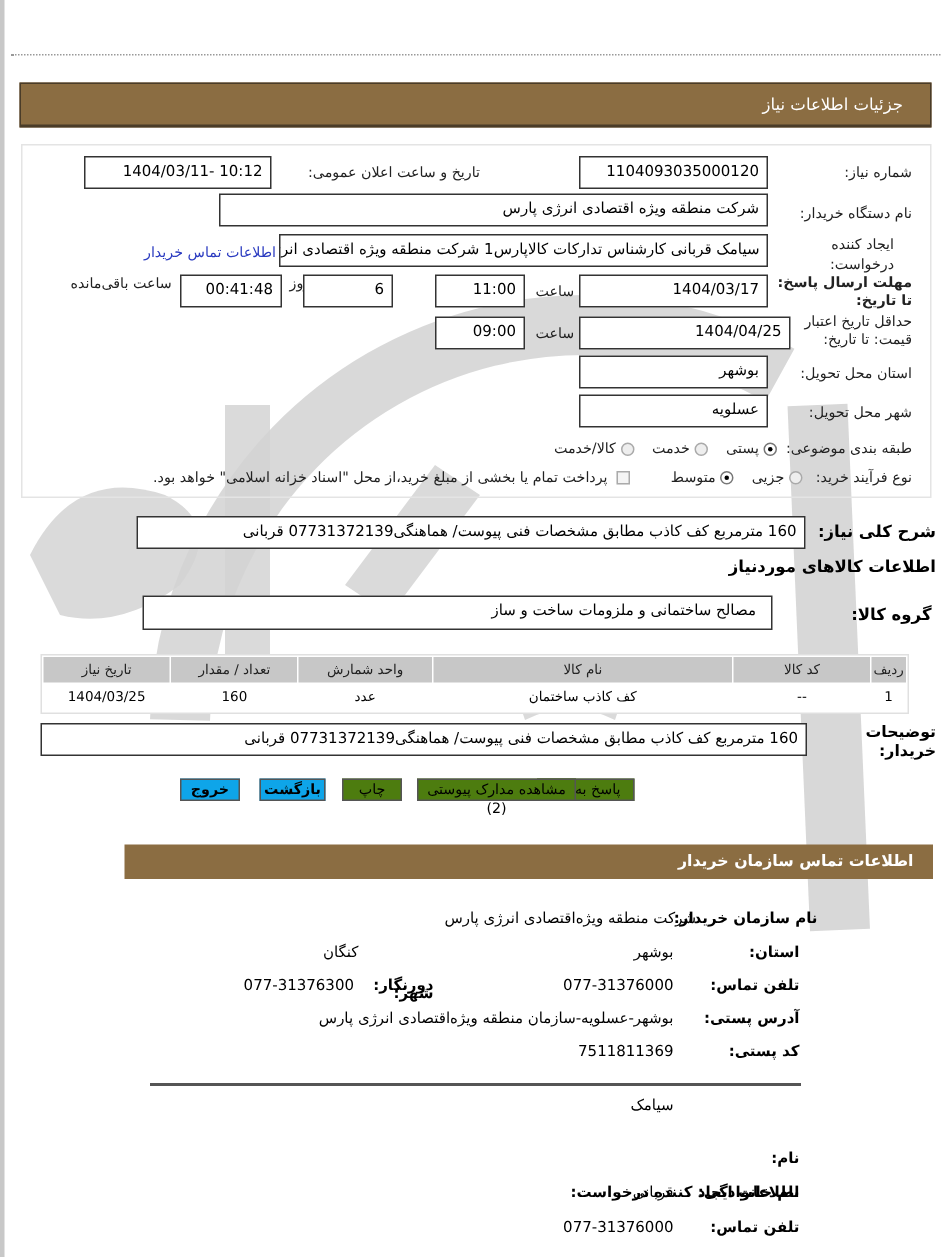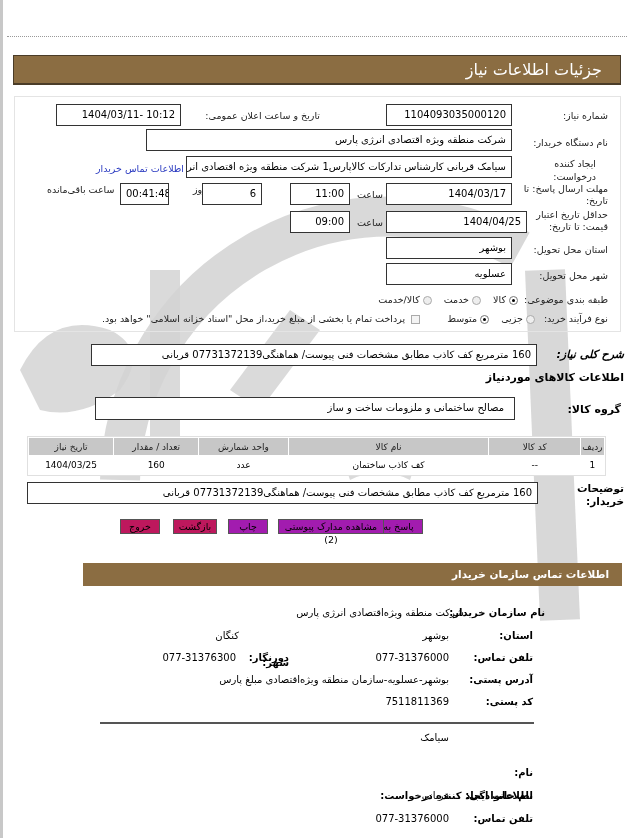--- a/index.html
+++ b/index.html
@@ -1,40 +1,40 @@
 <!DOCTYPE html>
 <html><head>
 <meta charset="utf-8">
 <style>
   * { box-sizing: border-box; margin: 0; padding: 0; }
   html, body { width: 634px; height: 838px; overflow: hidden; background: #fff; }
   body { font-family: "DejaVu Sans", sans-serif; font-size: 9.5px; color: #000; position: relative; }
   .left-border { position: absolute; left: 0; top: 0; width: 3px; height: 838px; background: #c8c8c8; }
   .dotted { position: absolute; left: 7px; right: 7px; top: 36px; border-top: 1px dotted #999; }
   .watermark { position: absolute; left: 0; top: 150px; width: 634px; height: 500px; pointer-events: none; z-index: 0; }
-  .header-bar { position: absolute; left: 13px; top: 55px; width: 498px; height: 30px; background: #8b6d42; border: 1px solid #4a3c28; border-bottom-width: 2px; color: #fff; font-size: 16px; direction: rtl; padding-right: 18px; line-height: 28px; width: 608px; z-index: 2; }
+  .header-bar { position: absolute; left: 13px; top: 55px; width: 498px; height: 30px; background: #8b6d42; border: 1px solid #4a3c28; border-bottom-width: 2px; color: #fff; font-size: 11px; direction: rtl; padding-right: 18px; line-height: 28px; width: 608px; z-index: 2; }
   .panel { position: absolute; left: 14px; top: 96px; width: 607px; height: 236px; border: 1px solid #e4e4e4; z-index: 1; }
   .abs { position: absolute; z-index: 2; direction: rtl; white-space: nowrap; }
   .box { position: absolute; border: 1px solid #333; background: #fff; z-index: 2; height: 22px; line-height: 20px; padding: 0 5px; font-size: 10px; white-space: nowrap; overflow: hidden; }
   .box.rtl { direction: rtl; text-align: right; }
   .box.ltr { direction: ltr; text-align: right; }
   .lbl { font-size: 9.5px; color: #222; }
   .bold { font-weight: bold; font-size: 11px; }
   .link { color: #2a3ac0; }
   .radio { display: inline-block; width: 9px; height: 9px; border-radius: 50%; border: 1px solid #aaa; background: #eee; vertical-align: middle; margin: 0 3px; position: relative; }
   .radio.on::after { content: ""; position: absolute; left: 2px; top: 2px; width: 3px; height: 3px; border-radius: 50%; background: #000; }
   .radio.on { border-color: #777; background: #fff; }
   .chk { display: inline-block; width: 9px; height: 9px; border: 1px solid #aaa; background: #f4f4f4; vertical-align: middle; margin: 0 3px; }
   .table-wrap { position: absolute; left: 27px; top: 436px; width: 579px; border: 1px solid #e0e0e0; z-index: 2; background: #fff; }
   table { border-collapse: separate; border-spacing: 1px; width: 100%; direction: rtl; font-size: 9px; }
   th { background: #c7c7c7; height: 17px; font-weight: normal; color: #222; }
   td { height: 18px; text-align: center; background: #fff; }
   .btn { position: absolute; z-index: 2; height: 15px; border: 1px solid #555; font-size: 9.5px; line-height: 13px; text-align: center; direction: rtl; }
-  .btn.green { background: #a21caf; }
-  .btn.pink { background: #be185d; }
+  .btn.green { background: #4d7c0f; }
+  .btn.pink { background: #0ea5e9; font-weight: bold; }
   .contact-bar { position: absolute; left: 83px; top: 563px; width: 539px; height: 23px; background: #8b6d42; color: #fff; font-weight: bold; font-size: 10.5px; direction: rtl; padding-right: 13px; line-height: 23px; z-index: 2; }
   .ci { position: absolute; z-index: 2; font-size: 10px; direction: rtl; white-space: nowrap; }
   .ci.b { font-weight: bold; }
   .hr { position: absolute; left: 100px; width: 434px; top: 722px; border-top: 2px solid #555; z-index: 2; }
 </style>
 </head>
 <body>
 
 <div class="left-border"></div>
 <div class="dotted"></div>
@@ -63,56 +63,56 @@
 <div class="abs lbl" style="right:314px; top:110px;">تاریخ و ساعت اعلان عمومی:</div>
 <div class="box ltr" style="left:56px; top:104px; width:125px;">1404/03/11- 10:12</div>
 
 <div class="abs lbl" style="right:26px; top:137px;">نام دستگاه خریدار:</div>
 <div class="box rtl" style="left:146px; top:129px; width:366px;">شرکت منطقه ویژه اقتصادی انرژی پارس</div>
 
 <div class="abs lbl" style="right:38px; top:157px; white-space:normal; width:70px; line-height:13px;">ایجاد کننده درخواست:</div>
 <div class="box rtl" style="left:186px; top:156px; width:326px;">سیامک قربانی کارشناس تدارکات کالاپارس1 شرکت منطقه ویژه اقتصادی انرژی پارس</div>
 <div class="abs lbl link" style="left:96px; top:163px;">اطلاعات تماس خریدار</div>
 
-<div class="abs lbl" style="right:26px; top:183px; white-space:normal; width:100px; line-height:12px;">مهلت ارسال پاسخ: تا تاریخ:</div>
+<div class="abs lbl" style="right:26px; top:183px; white-space:normal; width:100px; line-height:12px;font-weight:bold;">مهلت ارسال پاسخ: تا تاریخ:</div>
 <div class="box ltr" style="left:386px; top:183px; width:126px;">1404/03/17</div>
 <div class="abs lbl" style="left:357px; top:189px;">ساعت</div>
 <div class="box ltr" style="left:290px; top:183px; width:60px;">11:00</div>
 <div class="abs lbl" style="left:193px; top:184px;">روز</div>
 <div class="box ltr" style="left:202px; top:183px; width:60px;">6</div>
-<div class="box ltr" style="left:120px; top:183px; width:49px;">00:41:48</div>
+<div class="box ltr" style="left:120px; top:183px; width:68px;">00:41:48</div>
 <div class="abs lbl" style="left:47px; top:184px;">ساعت باقی‌مانده</div>
 
 <div class="abs lbl" style="right:26px; top:209px; white-space:normal; width:88px; line-height:12px;">حداقل تاریخ اعتبار قیمت: تا تاریخ:</div>
 <div class="box ltr" style="left:386px; top:211px; width:141px;">1404/04/25</div>
 <div class="abs lbl" style="left:357px; top:217px;">ساعت</div>
 <div class="box ltr" style="left:290px; top:211px; width:60px;">09:00</div>
 
 <div class="abs lbl" style="right:26px; top:244px;">استان محل تحویل:</div>
 <div class="box rtl" style="left:386px; top:237px; width:126px;">بوشهر</div>
 
 <div class="abs lbl" style="right:26px; top:270px;">شهر محل تحویل:</div>
 <div class="box rtl" style="left:386px; top:263px; width:126px;">عسلویه</div>
 
 <div class="abs lbl" style="right:26px; top:294px;">
   <span>طبقه بندی موضوعی:</span>
-  <span class="radio on"></span><span>کالا</span>
+  <span class="radio on"></span><span>پستی</span>
   &nbsp;&nbsp;<span class="radio"></span><span>خدمت</span>
   &nbsp;&nbsp;<span class="radio"></span><span>کالا/خدمت</span>
 </div>
 
 <div class="abs lbl" style="right:26px; top:313px;">
   <span>نوع فرآیند خرید:</span>
   &nbsp;<span class="radio"></span><span>جزیی</span>
   &nbsp;&nbsp;<span class="radio on"></span><span>متوسط</span>
   &nbsp;&nbsp;&nbsp;&nbsp;&nbsp;&nbsp;&nbsp;<span class="chk"></span>
   <span>پرداخت تمام یا بخشی از مبلغ خرید،از محل "اسناد خزانه اسلامی" خواهد بود.</span>
 </div>
 
-<div class="abs bold" style="right:10px; top:348px;font-style:italic;">شرح کلی نیاز:</div>
+<div class="abs bold" style="right:10px; top:348px;">شرح کلی نیاز:</div>
 <div class="box rtl" style="left:91px; top:344px; width:446px;">160 مترمربع کف کاذب مطابق مشخصات فنی پیوست/ هماهنگی07731372139 قربانی</div>
 <div class="abs bold" style="right:10px; top:371px;">اطلاعات کالاهای موردنیاز</div>
 <div class="abs bold" style="right:13px; top:403px;">گروه کالا:</div>
 <div class="box rtl" style="left:95px; top:397px; width:420px; height:23px; padding-right:10px;">مصالح ساختمانی و ملزومات ساخت و ساز</div>
 
 <div class="table-wrap">
   <table>
     <thead>
       <tr>
         <th style="width:22px;">ردیف</th>
@@ -156,21 +156,21 @@
 <div class="ci" style="right:185px; top:630px;">بوشهر</div>
 <div class="ci b" style="right:345px; top:657px;">شهر:</div>
 <div class="ci" style="right:395px; top:630px;">کنگان</div>
 
 <div class="ci b" style="right:101px; top:652px;">تلفن تماس:</div>
 <div class="ci" style="right:185px; top:652px; direction:ltr;">077-31376000</div>
 <div class="ci b" style="right:345px; top:652px;">دورنگار:</div>
 <div class="ci" style="right:398px; top:652px; direction:ltr;">077-31376300</div>
 
 <div class="ci b" style="right:101px; top:674px;">آدرس پستی:</div>
-<div class="ci" style="right:185px; top:674px;">بوشهر-عسلویه-سازمان منطقه ویژه‌اقتصادی مبلغ پارس</div>
+<div class="ci" style="right:185px; top:674px;">بوشهر-عسلویه-سازمان منطقه ویژه‌اقتصادی انرژی پارس</div>
 
 <div class="ci b" style="right:101px; top:696px;">کد پستی:</div>
 <div class="ci" style="right:185px; top:696px;">7511811369</div>
 
 <div class="hr"></div>
 
 <div class="ci b" style="right:101px; top:742px;margin-top:48px;">اطلاعات ایجاد کننده درخواست:</div>
 <div class="ci b" style="right:101px; top:767px;">نام:</div>
 <div class="ci" style="right:185px; top:732px;">سیامک</div>
 <div class="ci b" style="right:101px; top:790px;">نام خانوادگی:</div>

